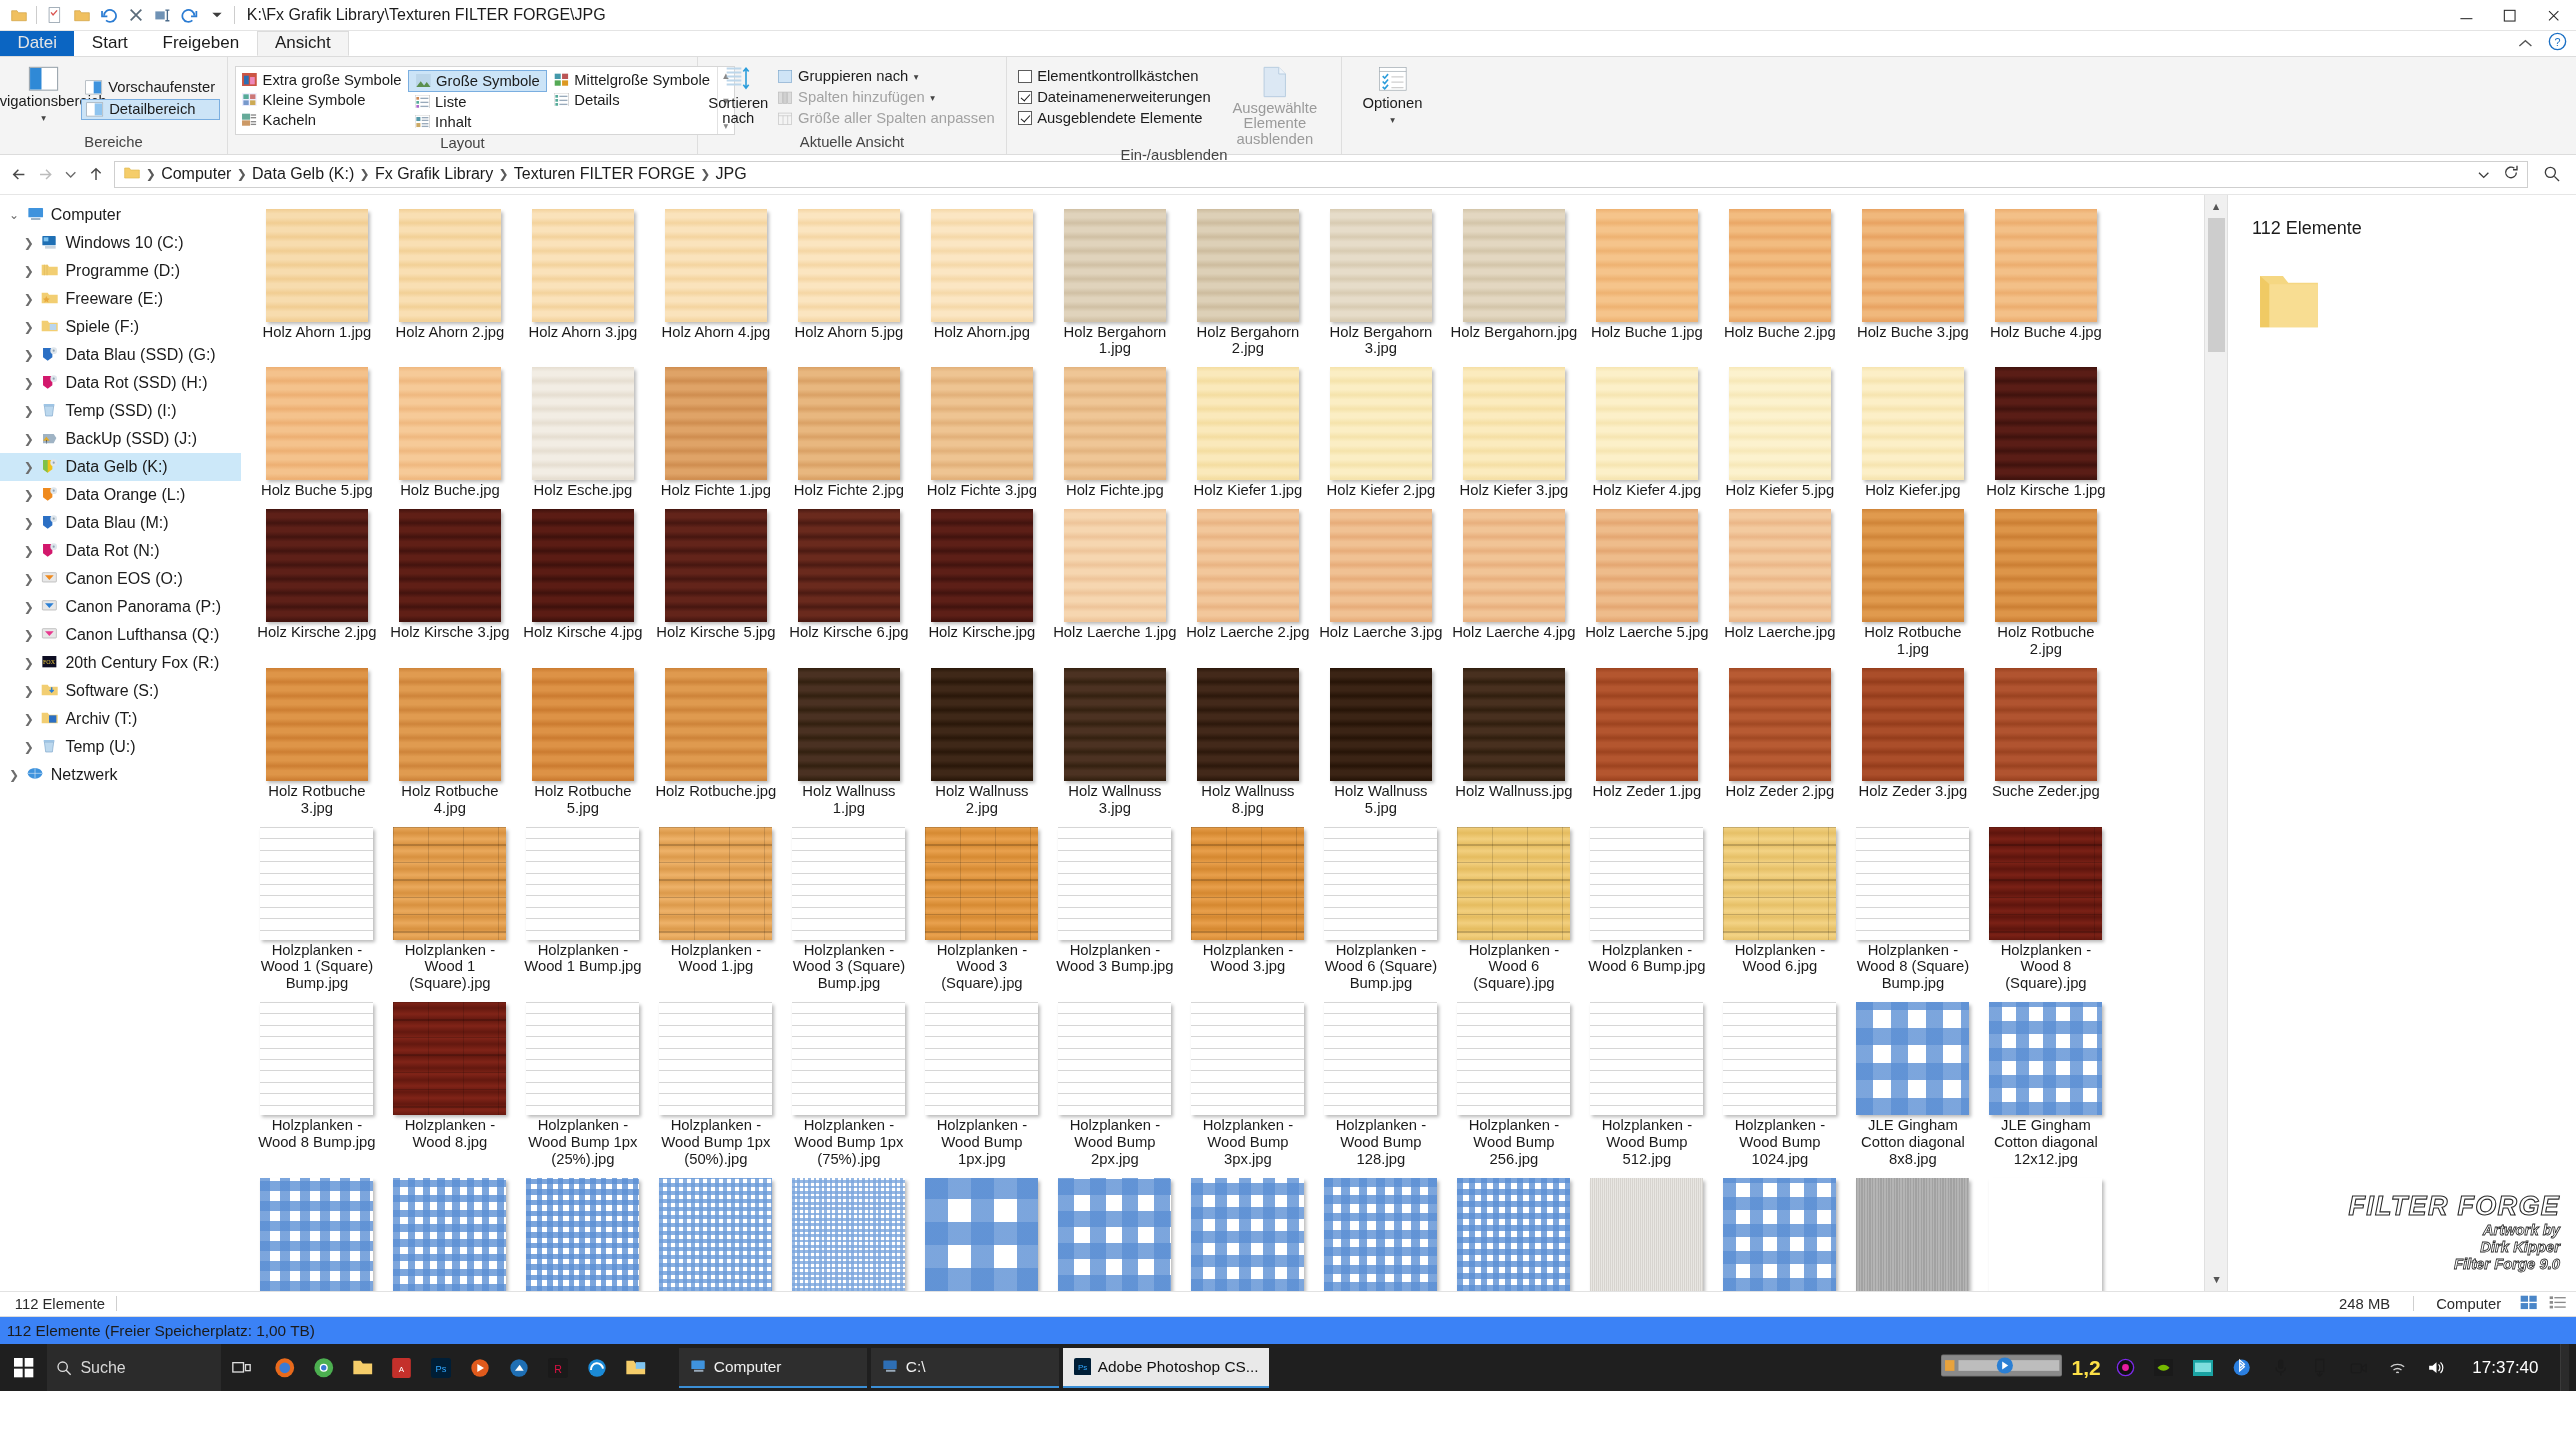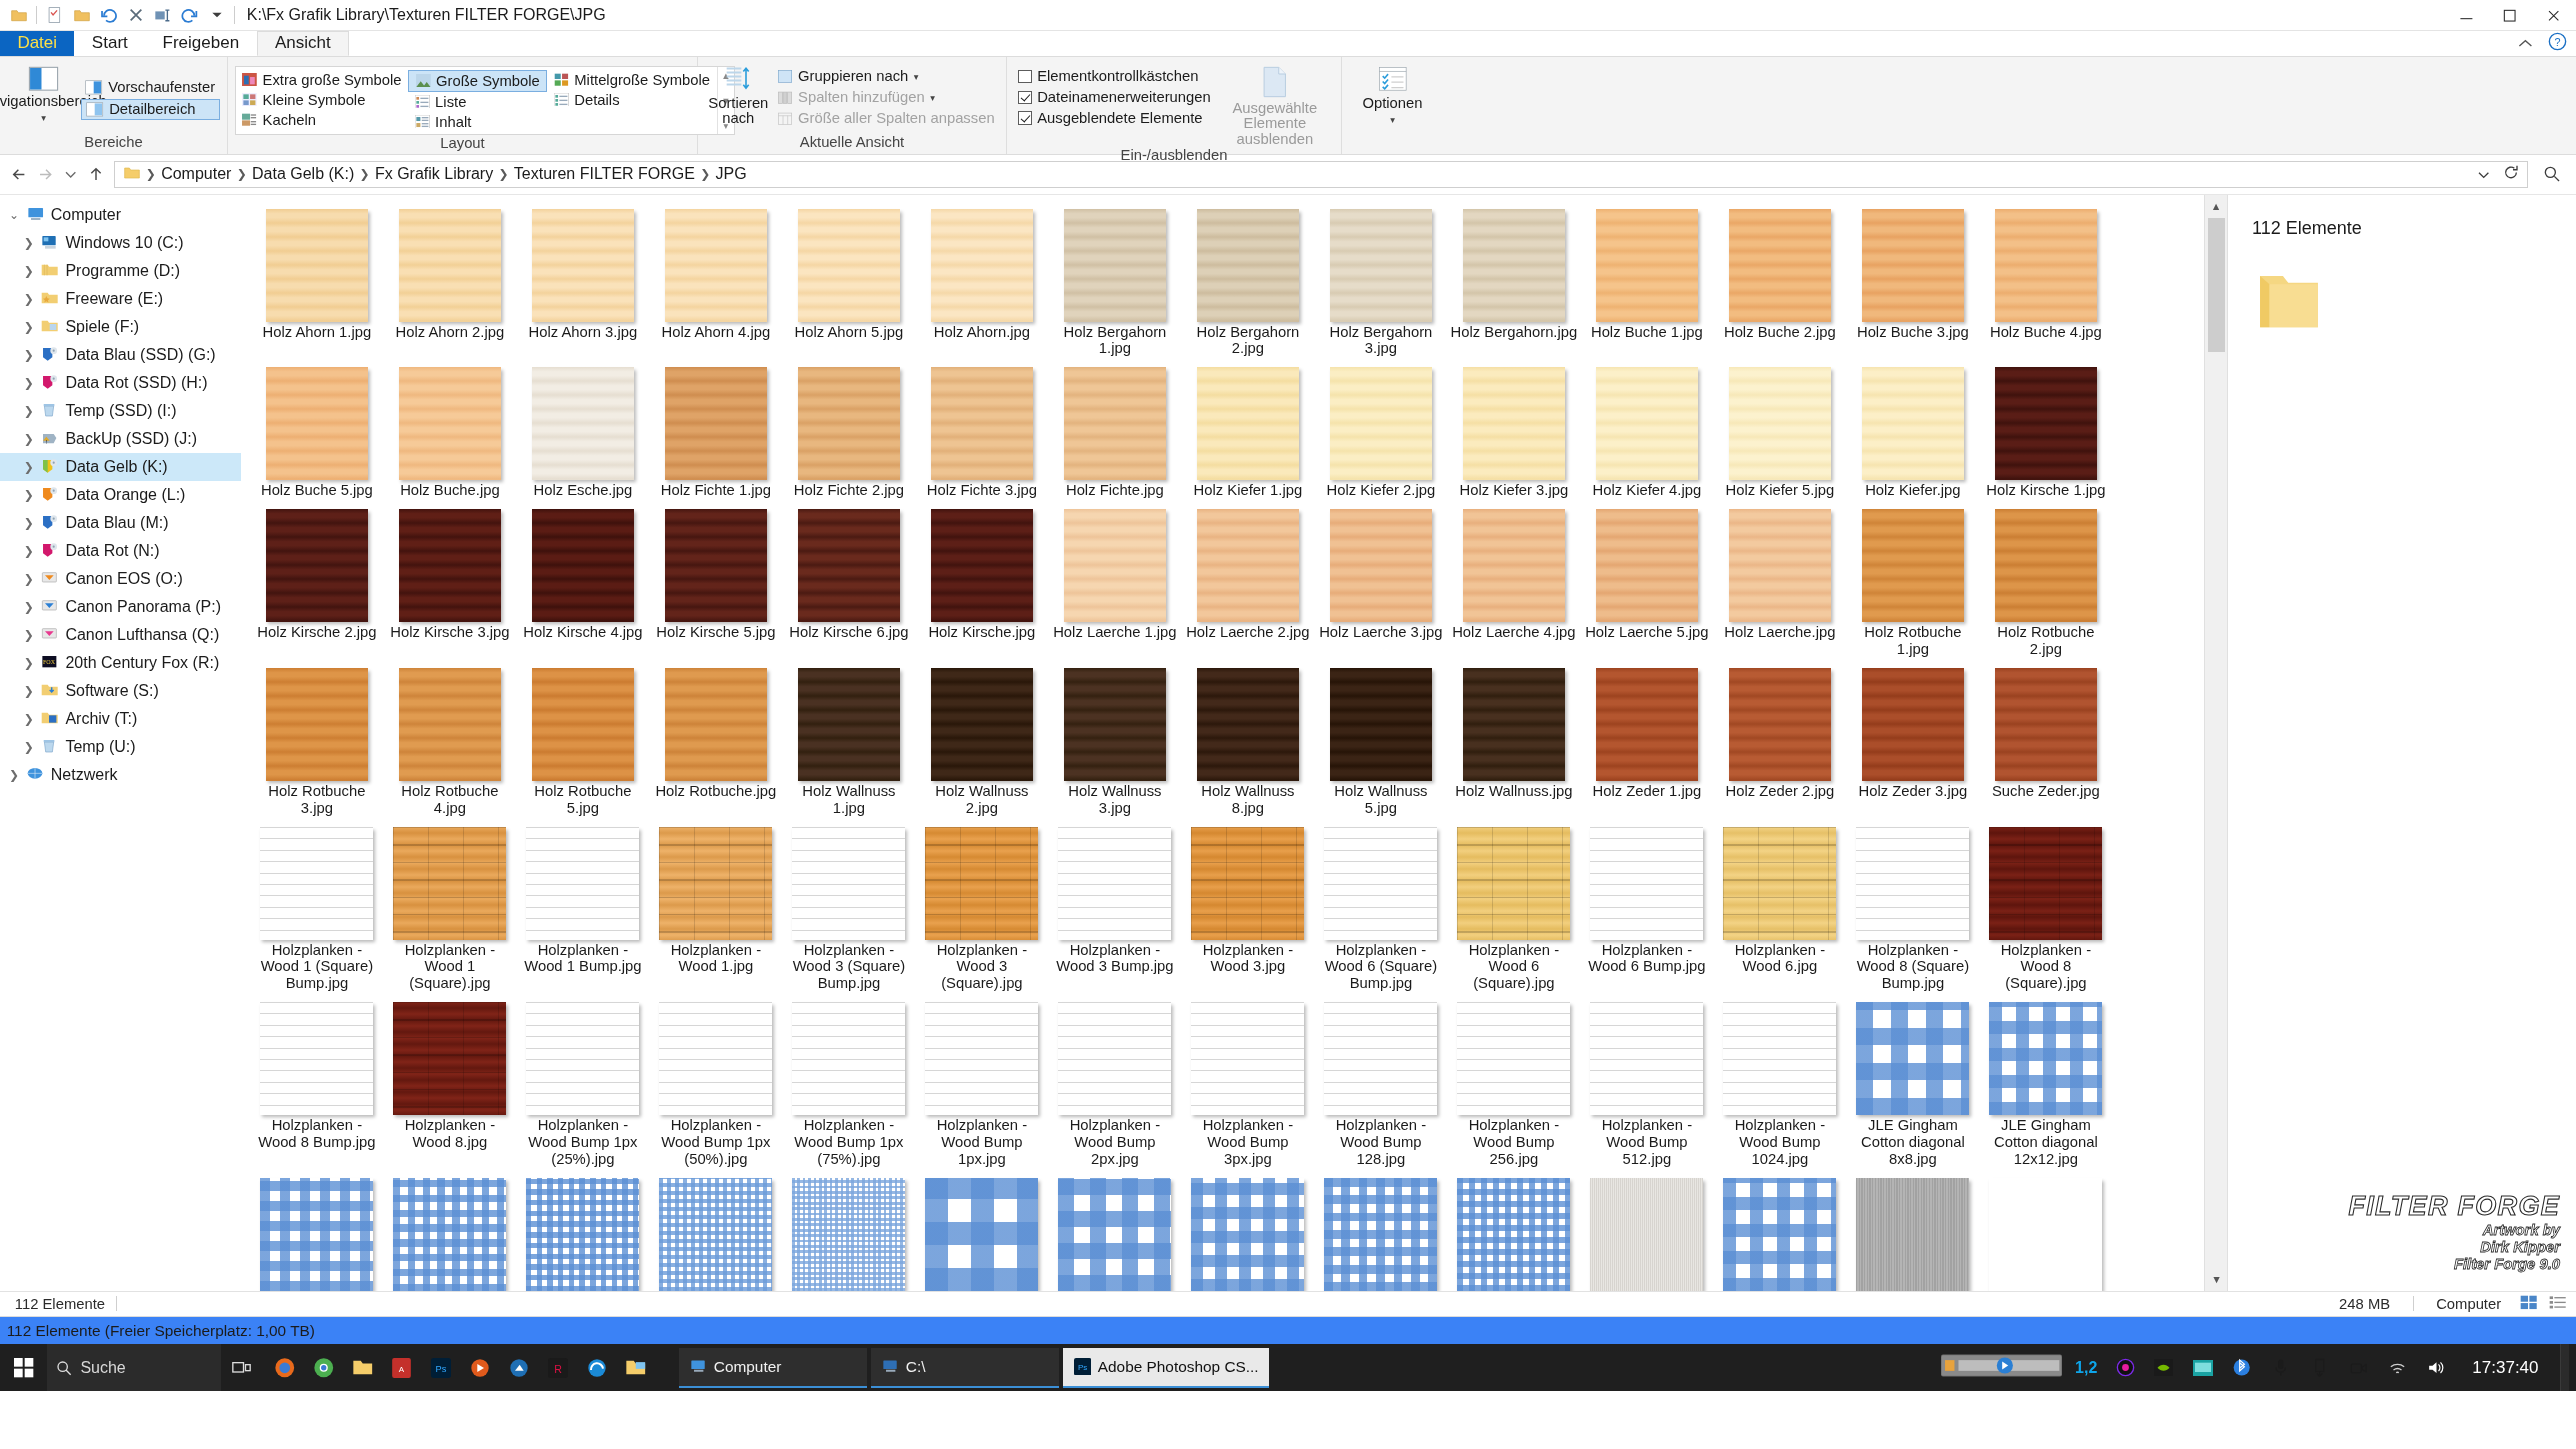--- a/index.html
+++ b/index.html
@@ -22,21 +22,21 @@
   .qat-btn{ width:27px;height:27px;display:flex;align-items:center;justify-content:center;cursor:default; }
   .qat-sep{ width:0.7px;height:17.4px;background:#cdcdcd;margin:0 4px; }
   .title-text{ font-size:16px; color:#1b1b1b; margin-left:8px; white-space:nowrap;}
   .wincontrols{ position:absolute; right:0; top:0; height:31px; display:flex; }
   .wc{ width:44px;height:31px;display:flex;align-items:center;justify-content:center; }
   .wc svg{ display:block; }
 
   
   .tabbar{ height:25.5px; display:flex; align-items:flex-end; background:#fff; border-bottom:0.7px solid #dcdcdc;}
   .tab{ height:25.5px; padding:0 17.4px; display:flex; align-items:center; font-size:17px; color:#1b1b1b;}
-  .tab.file{ background:#0b65c2; color:#fde047; }
+  .tab.file{ background:#0b65c2; color:#e5e5e5; }
   .tab.active{ background:#f4f4f4; border:0.7px solid #dcdcdc; border-bottom:0.7px solid #f4f4f4; position:relative; top:0.7px;}
   .tabbar-right{ margin-left:auto; display:flex; align-items:center; padding-right:9.4px; gap:14.8px;}
 
   
   .ribbon{ height:98px; background:#f4f4f4; border-bottom:0.7px solid #dcdcdc; display:flex; position:relative;}
   .rgroup{ display:flex; flex-direction:column; justify-content:space-between; padding:4px 0 0 0; border-right:0.7px solid #dedede; position:relative;}
   .rgroup-body{ display:flex; flex:1; align-items:flex-start; padding:2.7px 6.7px 0 6.7px;}
   .rgroup-label{ text-align:center; font-size:14.8px; color:#444; padding-bottom:3.4px;}
   .bigbtn{ width:74px; display:flex;flex-direction:column;align-items:center; gap:2.7px; padding-top:2.7px;}
   .bigbtn .cap{ font-size:14.8px; color:#1b1b1b; text-align:center; line-height:1.05;}
@@ -1662,21 +1662,21 @@
   <div class="tray">
     <div>
       <svg width="121" height="27" viewBox="0 0 180 40">
           <rect x="0" y="4" width="180" height="32" rx="3" fill="#8a8a8a" stroke="#555"></rect>
           <rect x="6" y="12" width="14" height="16" fill="#e8a33d"></rect>
           <rect x="26" y="12" width="150" height="16" fill="#bdbdbd"></rect>
           <circle cx="95" cy="20" r="12" fill="#2a7fd4"></circle>
           <path d="M91 14l9 6-9 6z" fill="#fff"></path>
         </svg>
     </div>
-    <div class="tray-ic" style="color:#0ea5e9;font-size:16px;font-weight:bold;">
+    <div class="tray-ic" style="color:#fde047;font-size:21px;font-weight:bold;">
       <span>1,2</span>
     </div>
     <div class="tray-ic">
         <svg width="19" height="19" viewBox="0 0 28 28">
           <circle cx="14" cy="14" r="12" fill="#111" stroke="#7c2ae8" stroke-width="2"></circle>
           <circle cx="14" cy="14" r="5" fill="#e81b9e"></circle>
         </svg>
       </div>
     <div class="tray-ic">
         <svg width="19" height="17.4" viewBox="0 0 28 26">

